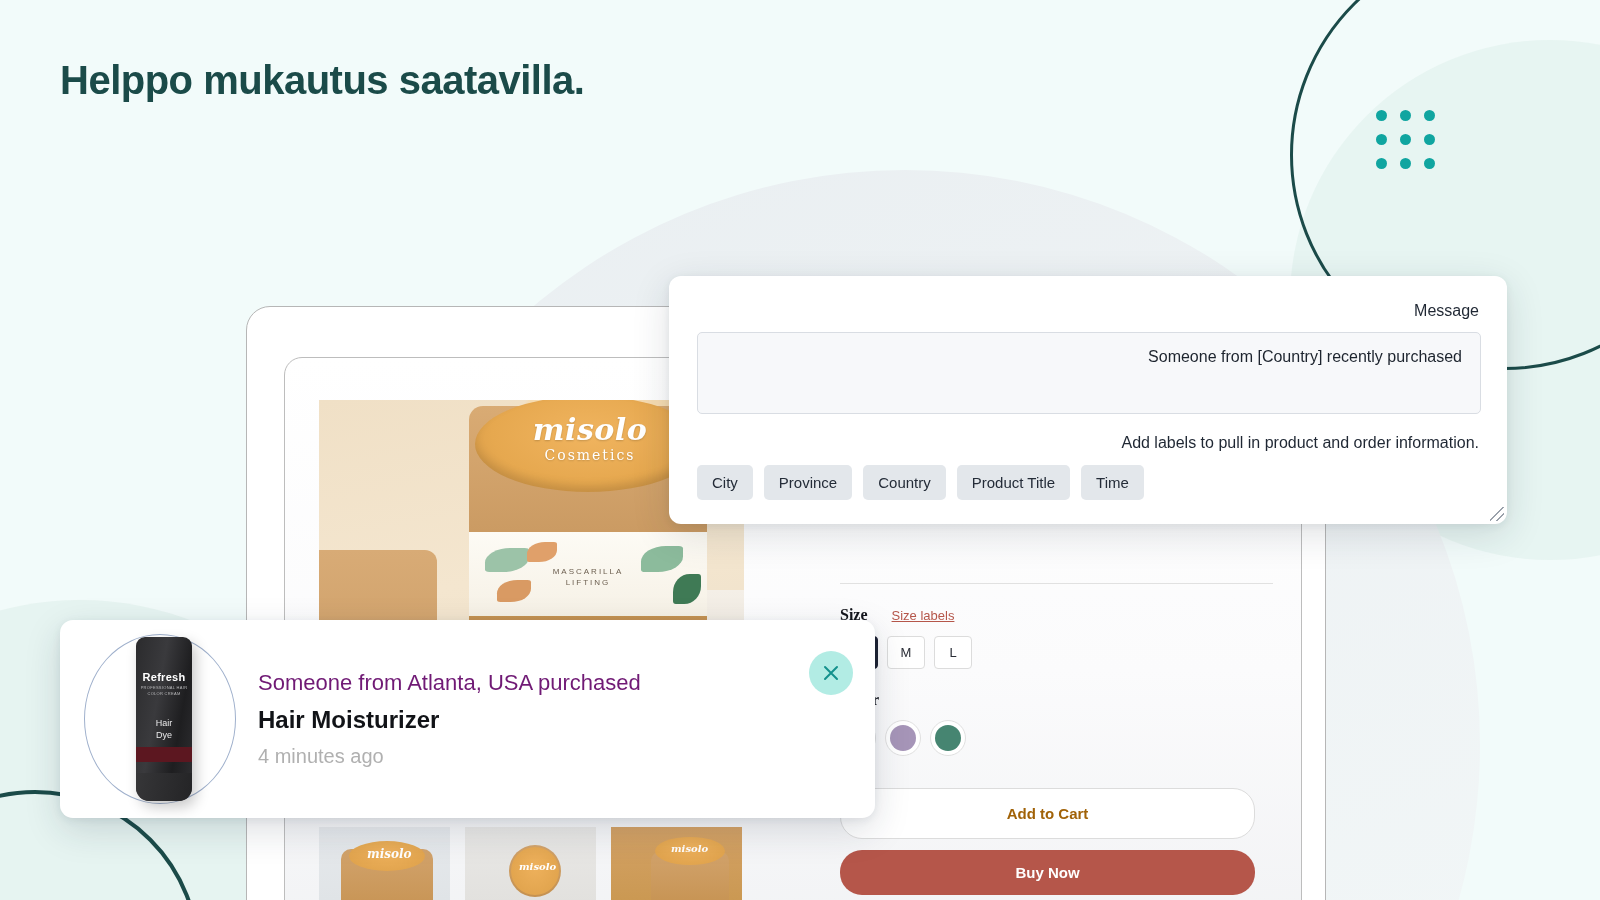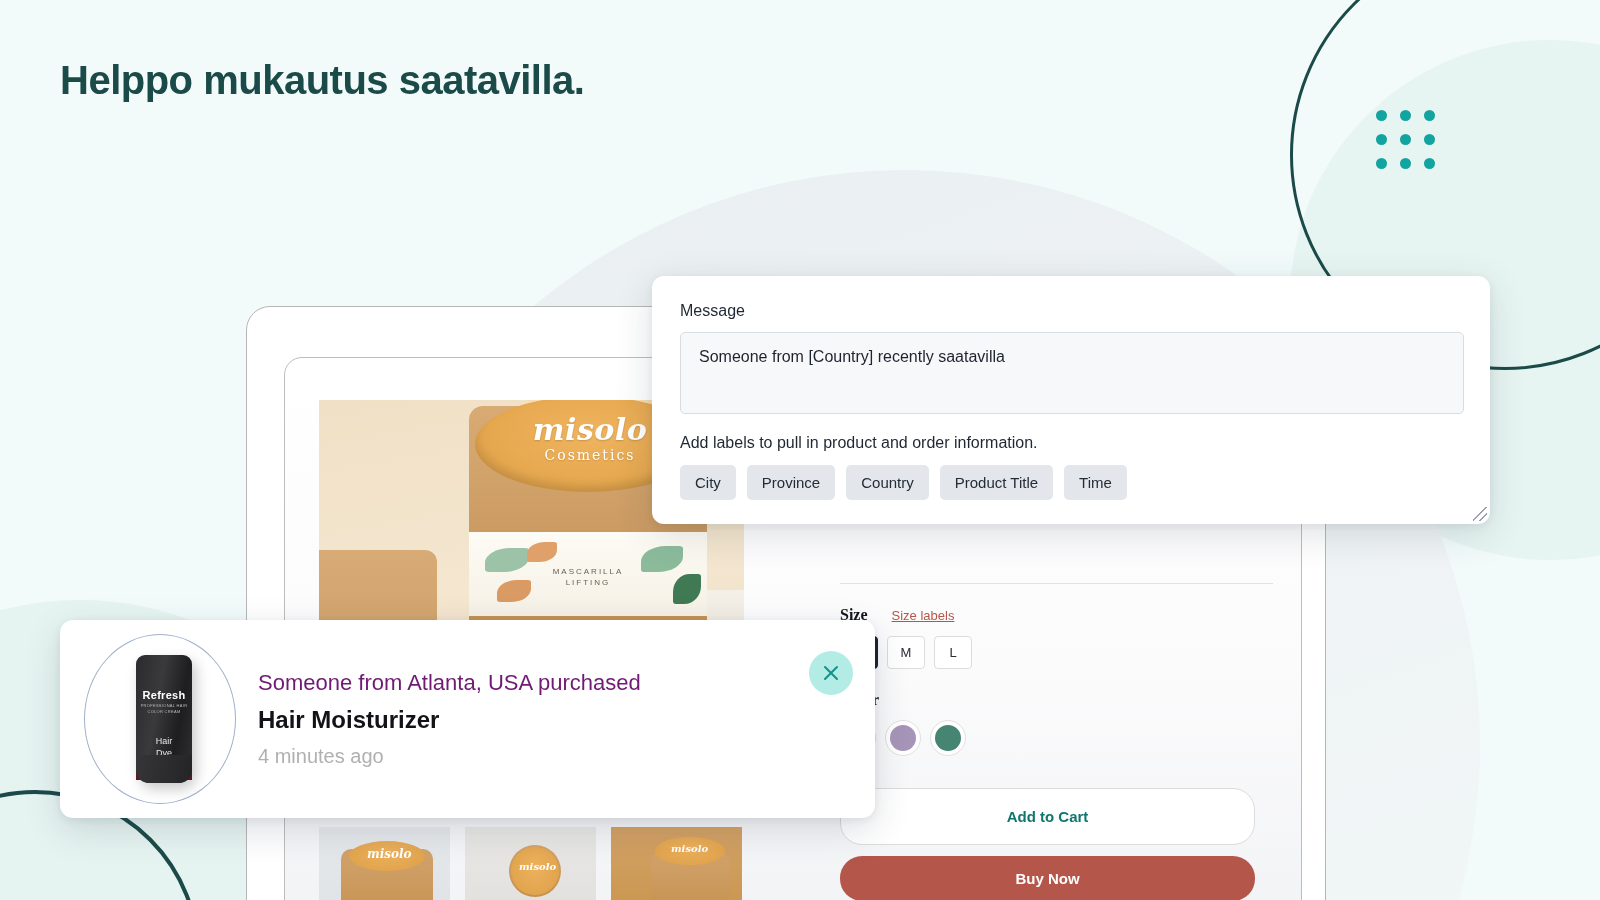--- a/index.html
+++ b/index.html
@@ -196,41 +196,42 @@
   .color-opts { margin-top: 11px; display: flex; gap: 9px; }
   .swatch {
     width: 36px; height: 36px; border-radius: 50%;
     border: 1px solid #e0e0e0; background: #fff;
     display: flex; align-items: center; justify-content: center;
     cursor: pointer;
   }
   .swatch i { display: block; width: 26px; height: 26px; border-radius: 50%; }
 
   .btn-cart {
-    margin-top: 32px; width: 415px; height: 57px;
+    margin-top: 32px; width: 415px; height: 51px;
     border: 1px solid #dcdcdc; border-radius: 22px; background: #fff;
     display: flex; align-items: center; justify-content: center;
-    font-size: 15px; font-weight: 700; color: #0f766e; cursor: pointer;
+    font-size: 15px; font-weight: 700; color: #a16207; cursor: pointer;
   }
   .btn-buy {
     margin-top: 11px; width: 415px; height: 45px;
     border: none; border-radius: 22px; background: #b5564a;
     display: flex; align-items: center; justify-content: center;
     font-size: 15px; font-weight: 700; color: #fff; cursor: pointer;
   }
 
   
   .msg-card {
     position: absolute;
-    left: 652px; top: 276px;
+    left: 669px; top: 276px;
     width: 838px; height: 248px;
     background: #fff;
     border-radius: 12px;
     box-shadow: 0 10px 38px rgba(30,40,60,.14), 0 2px 8px rgba(30,40,60,.07);
     padding: 26px 28px 0 28px;
+    text-align: right;
   }
   .msg-label { font-size: 16px; color: #1f2733; }
   .msg-box {
     margin-top: 12px;
     width: 784px; height: 82px;
     background: #f7f8fa;
     border: 1px solid #d9dde3;
     border-radius: 5px;
     padding: 15px 18px;
     font-size: 16px; color: #1d242e;
@@ -268,21 +269,21 @@
   .notif-img {
     width: 152px; height: 170px;
     border: 1px solid #9fb0cc;
     border-radius: 50%;
     position: relative;
     flex: none;
     display: flex; align-items: center; justify-content: center;
     overflow: visible;
   }
   .tube {
-    width: 56px; height: 128px;
+    width: 56px; height: 164px;
     border-radius: 9px 9px 14px 14px;
     background: linear-gradient(100deg, #2b2b2d 0%, #3a3a3d 38%, #1e1e20 70%, #303033 100%);
     position: relative;
     box-shadow: 4px 6px 14px rgba(0,0,0,.22);
     margin-left: 8px;
   }
   .tube-brand {
     position: absolute; left: 0; right: 0; top: 34px; text-align: center;
     color: #fff; font-size: 11px; font-weight: 700; letter-spacing: .3px;
   }
@@ -421,21 +422,21 @@
       </div>
 
       <div class="btn-cart">Add to Cart</div>
       <div class="btn-buy">Buy Now</div>
     </div>
   </div>
 </div>
 
 <div class="msg-card">
   <div class="msg-label">Message</div>
-  <div class="msg-box" placeholder="Someone from [Country] recently purchased">Someone from [Country] recently saatavilla</div>
+  <div class="msg-box" placeholder="Someone from [Country] recently purchased">Someone from [Country] recently purchased</div>
   <div class="resize-grip"></div>
   <div class="msg-hint">Add labels to pull in product and order information.</div>
   <div class="chips">
     <div class="chip">City</div>
     <div class="chip">Province</div>
     <div class="chip">Country</div>
     <div class="chip">Product Title</div>
     <div class="chip">Time</div>
   </div>
 </div>

